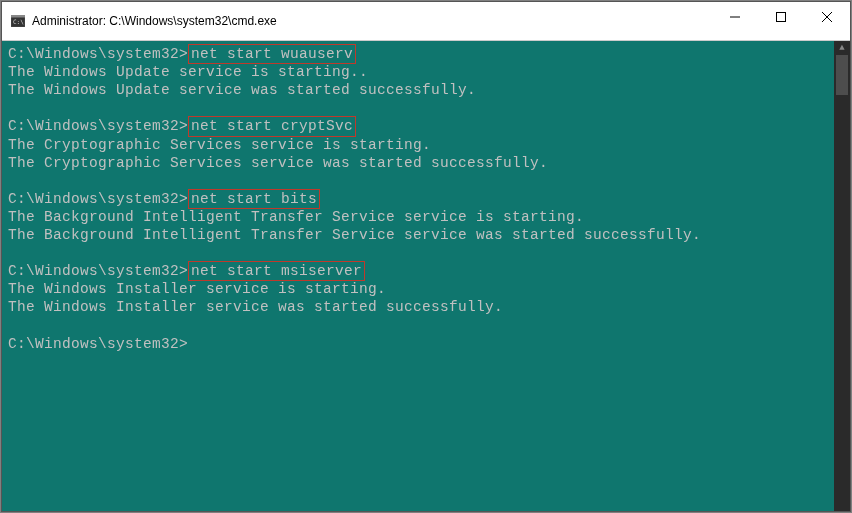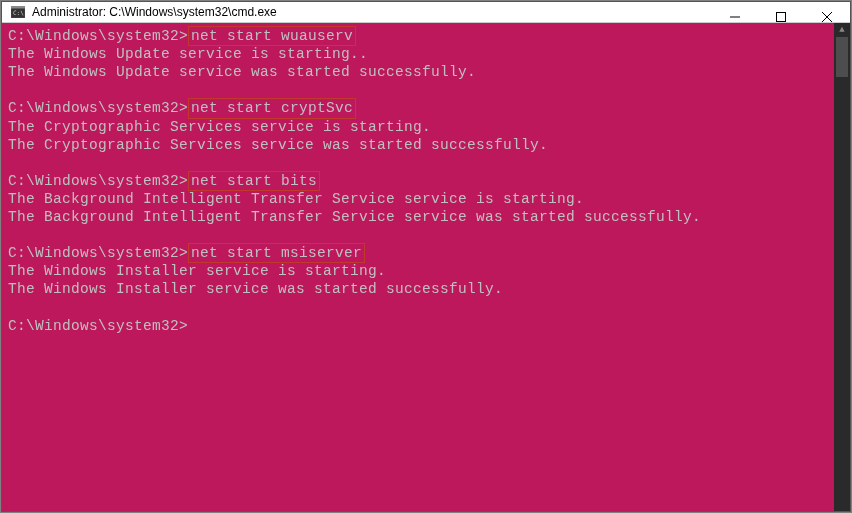--- a/index.html
+++ b/index.html
@@ -13,21 +13,21 @@
     .window {
       width: 850px;
       height: 511px;
       margin: 1px;
       background: #000;
       border: 1px solid #555;
       display: flex;
       flex-direction: column;
     }
     .titlebar {
-      height: 21px;
+      height: 39px;
       background: #fff;
       display: flex;
       align-items: center;
       border-bottom: 1px solid #ccc;
     }
     .title-icon {
       width: 16px;
       height: 16px;
       margin-left: 8px;
       display: flex;
@@ -50,21 +50,21 @@
       height: 30px;
       display: flex;
       align-items: center;
       justify-content: center;
       font-family: 'Segoe UI', Arial, sans-serif;
       color: #000;
     }
     .terminal-wrap {
       flex: 1;
       display: flex;
-      background: #be185d;
+      background: #0f766e;
       position: relative;
     }
     .terminal {
       flex: 1;
       padding: 4px 6px;
       color: #c0c0c0;
       font-size: 14.5px;
       line-height: 1.25;
       letter-spacing: 0.3px;
       white-space: pre;

